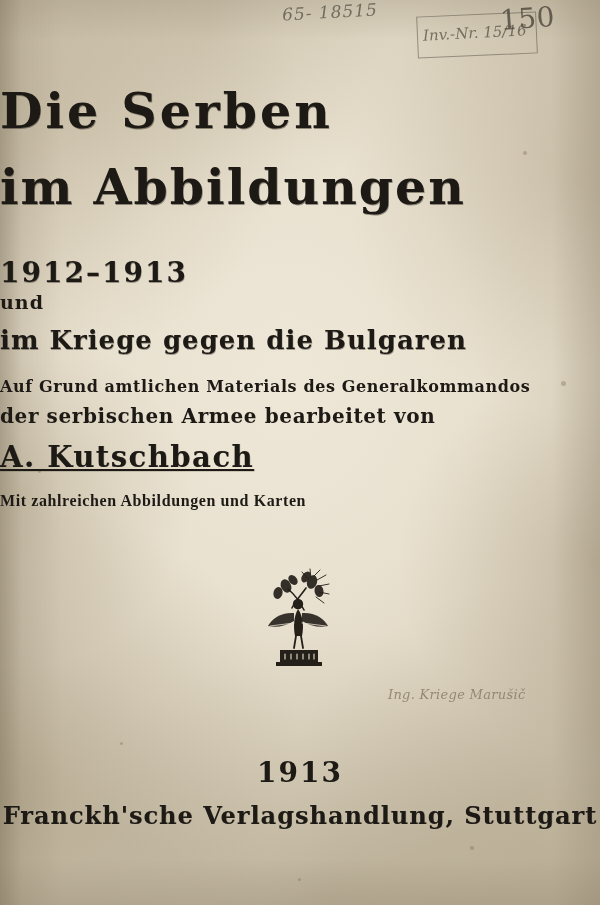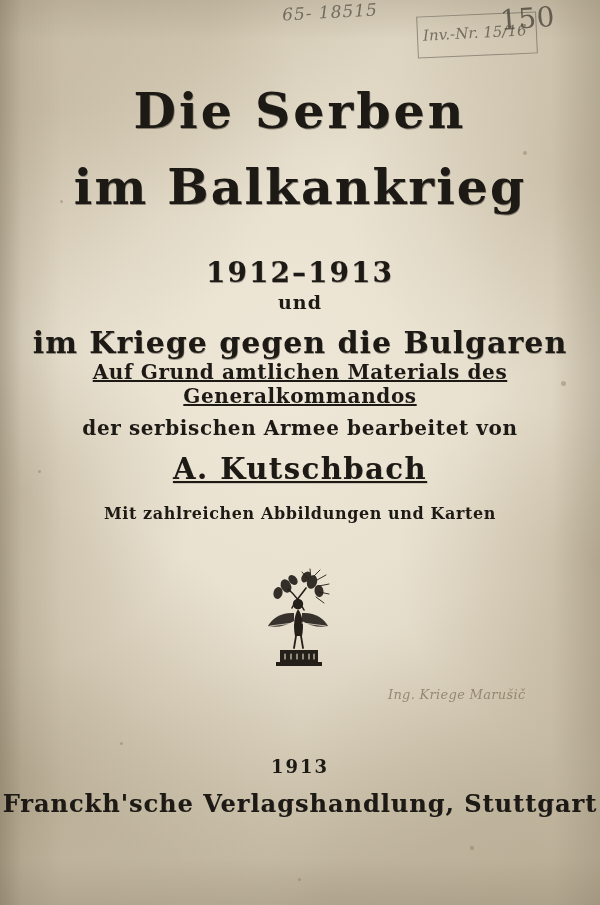--- a/index.html
+++ b/index.html
@@ -108,21 +108,20 @@
     opacity: 0.85;
     letter-spacing: 0.3px;
   }
 
   
   #title-block {
     position: absolute;
     left: 0;
     right: 0;
     top: 86px;
-    text-align: center;
     color: #1d1a16;
     z-index: 4;
   }
 
   .frak {
     font-family: "DejaVu Serif", serif;
     font-weight: bold;
     letter-spacing: 1px;
   }
 
@@ -144,46 +143,47 @@
     letter-spacing: 2px;
     margin-top: 42px;
     text-shadow: 0.5px 0.5px 0 rgba(40,35,28,0.4);
   }
   #title-und {
     font-size: 19px;
     margin-top: 2px;
     letter-spacing: 1px;
   }
   #title-line-3 {
-    font-size: 30px;
+    font-size: 26px;
     letter-spacing: 1px;
     margin-top: 12px;
     text-shadow: 0.5px 0.5px 0 rgba(40,35,28,0.4);
   }
   #subtitle-1 {
-    font-size: 20px;
+    font-size: 16px;
+    margin-top: 22px;
     letter-spacing: 0.6px;
-    text-decoration: underline;
   }
   #subtitle-2 {
     font-size: 20px;
     margin-top: 8px;
     letter-spacing: 0.6px;
   }
   #author {
     font-size: 29px;
     margin-top: 12px;
     letter-spacing: 1.5px;
     text-shadow: 0.4px 0.4px 0 rgba(40,35,28,0.4);
     text-decoration: underline;
   }
   #note-illustrations {
     font-size: 16px;
     margin-top: 18px;
     letter-spacing: 0.6px;
+    font-family: Liberation Serif, serif;
   }
 
   
   #device {
     position: absolute;
     left: 50%;
     top: 566px;
     width: 120px;
     margin-left: -60px;
     z-index: 4;
@@ -193,21 +193,21 @@
   #imprint {
     position: absolute;
     left: 0;
     right: 0;
     top: 756px;
     text-align: center;
     color: #1d1a16;
     z-index: 4;
   }
   #imprint-year {
-    font-size: 18px;
+    font-size: 28px;
     letter-spacing: 2px;
   }
   #imprint-publisher {
     font-size: 24px;
     letter-spacing: 1px;
     margin-top: 12px;
     text-shadow: 0.4px 0.4px 0 rgba(40,35,28,0.4);
   }
 
   
@@ -234,21 +234,21 @@
   <div class="layer">
 
     <div class="pencil" id="anno-top-left">65- 18515</div>
     <div id="anno-box"></div>
     <div class="pencil" id="anno-box-text">Inv.-Nr. 15/16</div>
     <div class="pencil" id="anno-number">150</div>
     <div class="pencil" id="anno-stamp">Ing. Kriege Marušič</div>
 
     <div id="title-block">
       <div class="frak" id="title-line-1">Die Serben</div>
-      <div class="frak" id="title-line-2">im Balkankrieg</div>
+      <div class="frak" id="title-line-2">im Abbildungen</div>
       <div class="frak" id="title-years">1912–1913</div>
       <div class="frak" id="title-und">und</div>
       <div class="frak" id="title-line-3">im Kriege gegen die Bulgaren</div>
       <div class="frak" id="subtitle-1">Auf Grund amtlichen Materials des Generalkommandos</div>
       <div class="frak" id="subtitle-2">der serbischen Armee bearbeitet von</div>
       <div class="frak" id="author">A. Kutschbach</div>
       <div class="frak" id="note-illustrations">Mit zahlreichen Abbildungen und Karten</div>
     </div>
 
     <div id="device">

